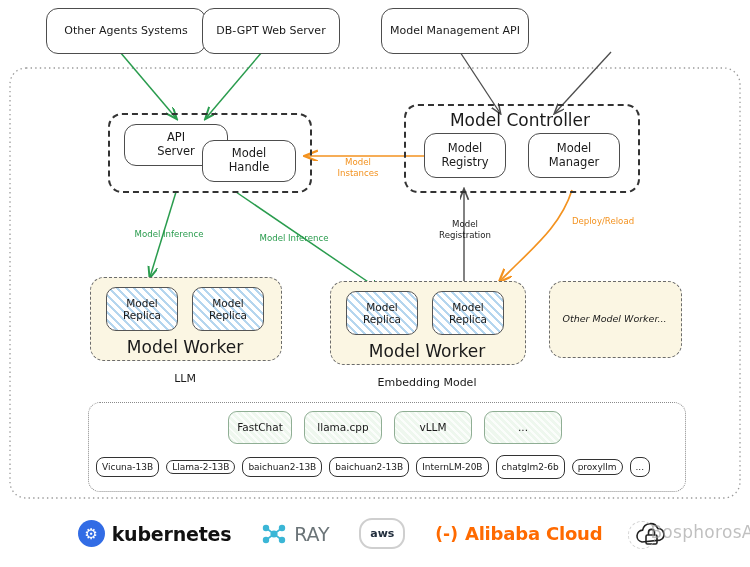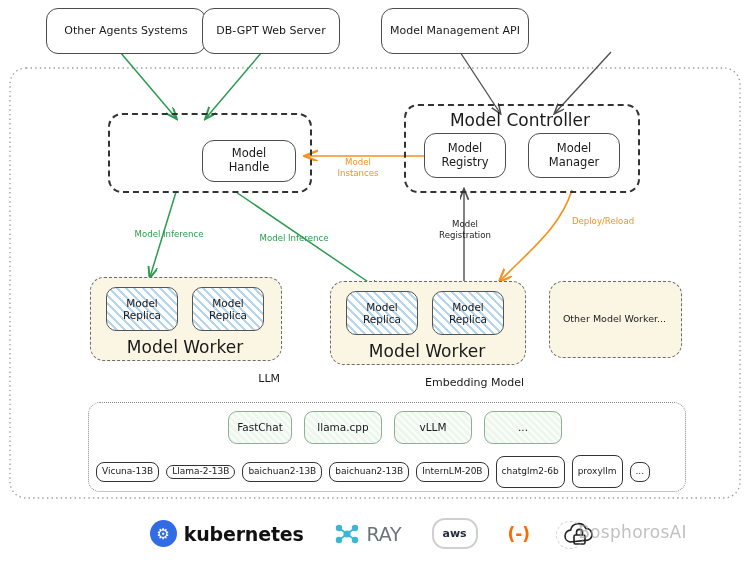--- a/index.html
+++ b/index.html
@@ -28,21 +28,21 @@
            background-color:#ffffff;
            background-image:repeating-linear-gradient(45deg,
               rgba(120,180,225,.55) 0 2px, rgba(255,255,255,0) 2px 6px);}
   .framework{border:1.4px solid #8fae94;border-radius:9px;font-size:10.5px;
              background-color:#eef7ee;
              background-image:repeating-linear-gradient(45deg,
                 rgba(255,255,255,.75) 0 2px, rgba(255,255,255,0) 2px 5px);}
   .modelchip{border:1.5px solid #333;border-radius:8px;background:#fff;
              font-size:9px;padding:0 5px;white-space:nowrap;}
 
-  .grouplabel{position:absolute;font-size:11px;color:#1a1a1a;text-align:right;}
+  .grouplabel{position:absolute;font-size:11px;color:#1a1a1a;text-align:center;}
   .edgelabel{position:absolute;font-size:8.6px;line-height:1.25;text-align:center;}
   .lbl-green{color:#2a9c4e;}
   .lbl-orange{color:#f3921f;}
   .lbl-dark{color:#222;}
 
   .title-inline{position:absolute;font-size:17px;color:#1a1a1a;}
 
   
   #logobar{position:absolute;left:0;top:500px;width:750px;height:67px;
            display:flex;align-items:center;justify-content:center;gap:30px;}
@@ -95,20 +95,22 @@
     <path d="M464,283 L464,190" fill="none" stroke="#4d4d4d" stroke-width="1.4" marker-end="url(#ad)"></path>
 
     <path d="M572,190 C560,228 530,250 500,281" fill="none" stroke="#f3921f" stroke-width="1.7" marker-end="url(#ao)"></path>
   </svg>
 
   <div class="node topbox handw" style="left:46px;top:8px;width:160px;height:46px;">Other Agents Systems</div>
   <div class="node topbox handw" style="left:381px;top:8px;width:148px;height:46px;">Model Management API</div>
   <div class="node topbox handw" style="left:202px;top:8px;width:138px;height:46px;">DB-GPT Web Server</div>
 
   <div class="dashgrp" style="position:absolute;left:108px;top:113px;width:200px;height:76px;"></div>
+  <div class="node solidbox handw" style="left:124px;top:124px;width:104px;height:42px;white-space:pre-line;">API
+Server</div>
   <div class="node solidbox handw" style="left:202px;top:140px;width:94px;height:42px;white-space:pre-line;">Model
 Handle</div>
 
   <div class="dashgrp" style="position:absolute;left:404px;top:104px;width:232px;height:85px;"></div>
   <div class="title-inline handw" style="left:404px;top:110px;width:232px;text-align:center;">Model Controller</div>
   <div class="node solidbox handw" style="left:424px;top:133px;width:82px;height:45px;white-space:pre-line;">Model
 Registry</div>
   <div class="node solidbox handw" style="left:528px;top:133px;width:92px;height:45px;white-space:pre-line;">Model
 Manager</div>
 
@@ -130,39 +132,39 @@
 
   <div class="dashgrp-cream" style="position:absolute;left:330px;top:281px;width:194px;height:82px;"></div>
   <div class="node replica handw" style="left:346px;top:291px;width:72px;height:44px;white-space:pre-line;">Model
 Replica</div>
   <div class="node replica handw" style="left:432px;top:291px;width:72px;height:44px;white-space:pre-line;">Model
 Replica</div>
   <div class="title-inline handw" style="left:330px;top:341px;width:194px;text-align:center;">Model Worker</div>
   <div class="grouplabel handw" style="left:330px;top:376px;width:194px;">Embedding Model</div>
 
   <div class="dashgrp-cream" style="position:absolute;left:549px;top:281px;width:131px;height:75px;"></div>
-  <div class="node handw" style="left:549px;top:281px;width:131px;height:75px;font-size:9.5px;">Other Model Worker...</div>
+  <div class="node handw" style="left:549px;top:281px;width:131px;height:75px;font-size:9.5px;font-style:italic;">Other Model Worker...</div>
 
   <div class="dotgrp" style="position:absolute;left:88px;top:402px;width:596px;height:88px;"></div>
 
   <div style="position:absolute;left:228px;top:411px;display:flex;gap:12px;">
     <div class="node framework handw" style="position:relative;width:64px;height:33px;">FastChat</div>
     <div class="node framework handw" style="position:relative;width:78px;height:33px;">llama.cpp</div>
     <div class="node framework handw" style="position:relative;width:78px;height:33px;">vLLM</div>
     <div class="node framework handw" style="position:relative;width:78px;height:33px;">...</div>
   </div>
 
   <div style="position:absolute;left:96px;top:455px;display:flex;gap:7px;align-items:center;">
     <div class="node modelchip handw" style="position:relative;height:20px;">Vicuna-13B</div>
     <div class="node modelchip handw" style="position:relative;height:14px;">Llama-2-13B</div>
     <div class="node modelchip handw" style="position:relative;height:20px;">baichuan2-13B</div>
     <div class="node modelchip handw" style="position:relative;height:20px;">baichuan2-13B</div>
     <div class="node modelchip handw" style="position:relative;height:20px;">InternLM-20B</div>
-    <div class="node modelchip handw" style="position:relative;height:32px;">chatglm2-6b</div>
-    <div class="node modelchip handw" style="position:relative;height:33px;text-align:right;">proxyllm</div>
+    <div class="node modelchip handw" style="position:relative;height:24px;">chatglm2-6b</div>
+    <div class="node modelchip handw" style="position:relative;height:16px;text-align:right;">proxyllm</div>
     <div class="node modelchip handw" style="position:relative;height:20px;">...</div>
   </div>
 
   <div id="logobar">
 
     <div class="logo">
       <span class="k8s-mark">⚙</span>
       <span class="logo-text" style="font-size:19px;color:#111;">kubernetes</span>
     </div>
 
@@ -181,20 +183,21 @@
     </div>
 
     <div class="logo">
       <span class="aws-mark">
         <span style="font-size:11px;color:#232f3e;font-weight:bold;">aws</span>
       </span>
     </div>
 
     <div class="logo">
       <span class="ali-mark">(-)</span>
+      <span class="logo-text" style="font-size:18px;color:#ff6a00;">Alibaba Cloud</span>
     </div>
 
     <div class="logo">
       <svg class="cloudlock" viewBox="0 0 40 28">
         <path d="M10,22 a6,6 0 0 1 0.6,-11.9 a8,8 0 0 1 15.2,-1.6 a6,6 0 0 1 2.2,11.6 z" fill="none" stroke="#222" stroke-width="1.6"></path>
         <rect x="14" y="15" width="11" height="9" rx="1.4" fill="none" stroke="#222" stroke-width="1.6"></rect>
         <path d="M16.5,15 v-2.6 a3,3 0 0 1 6,0 V15" fill="none" stroke="#222" stroke-width="1.6"></path>
       </svg>
       <span class="wm-badge"></span>
       <span class="watermark">BosphorosAI</span>

